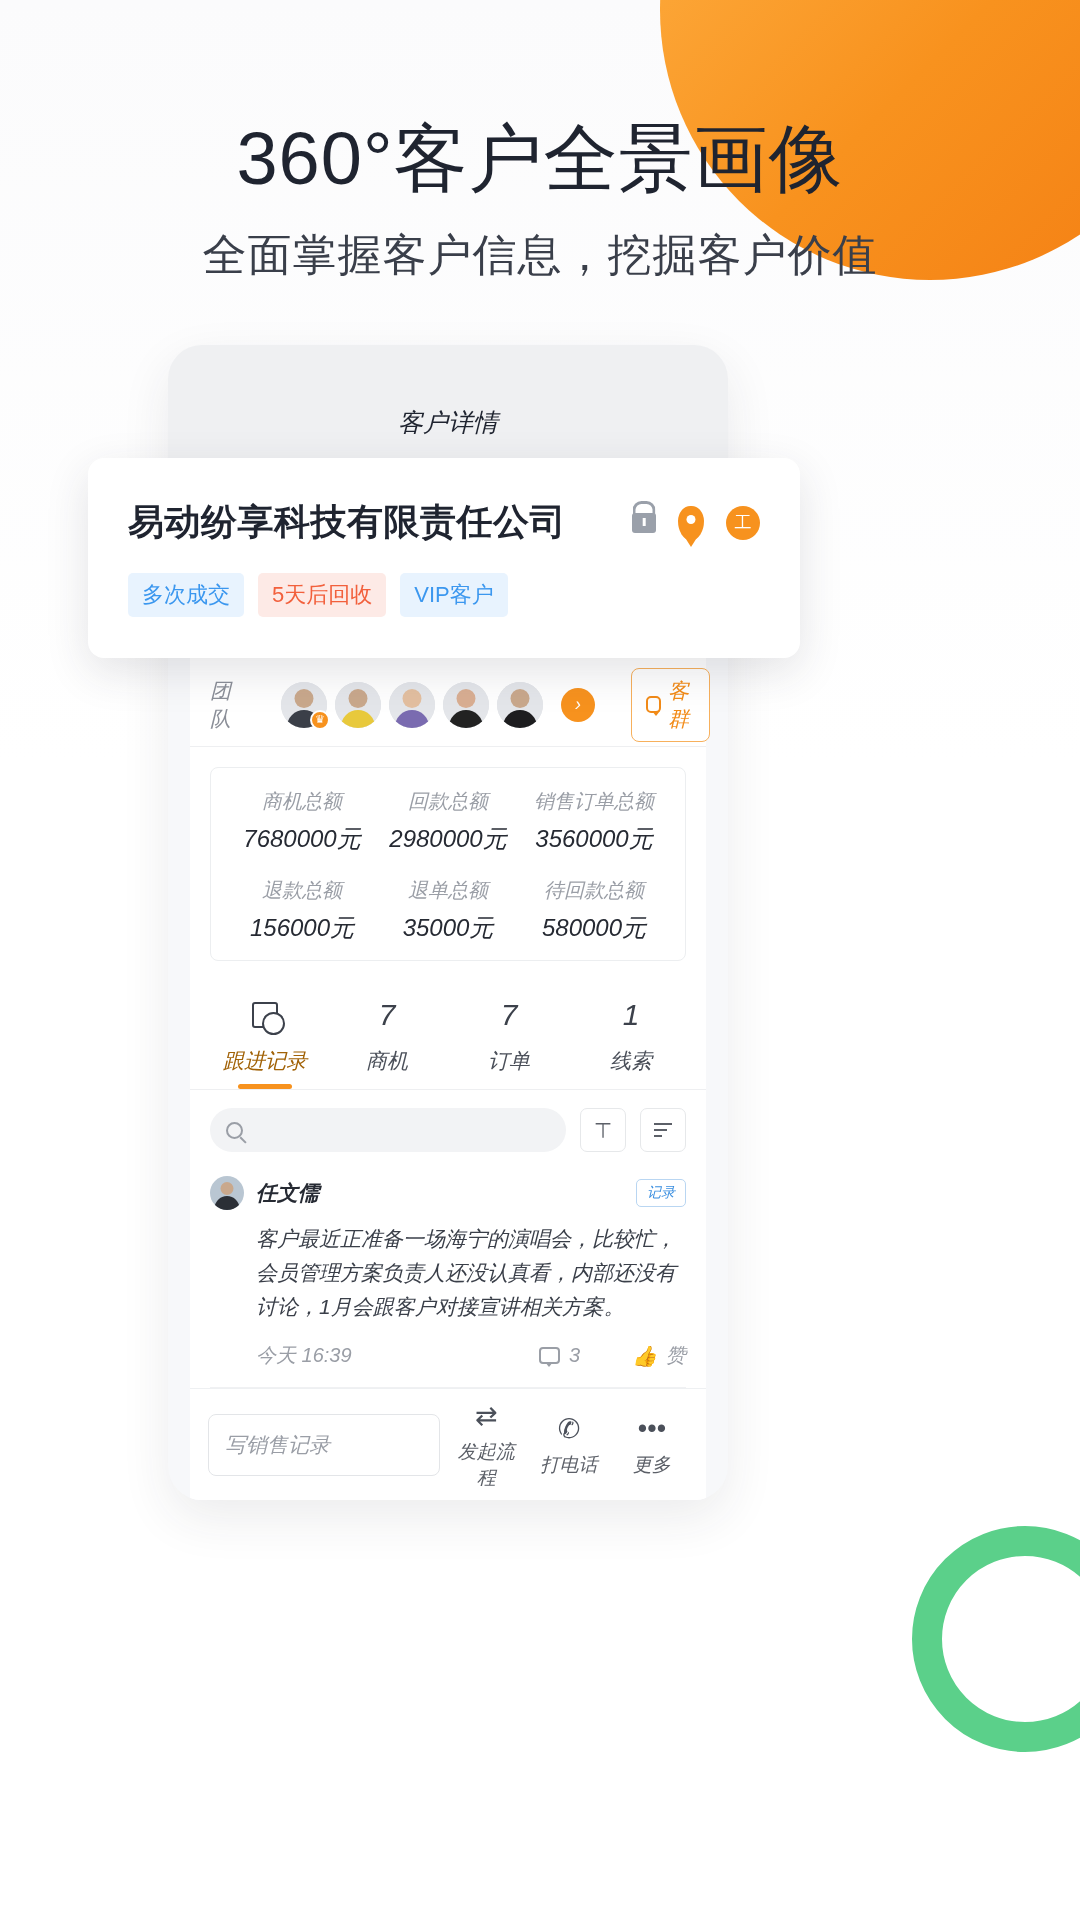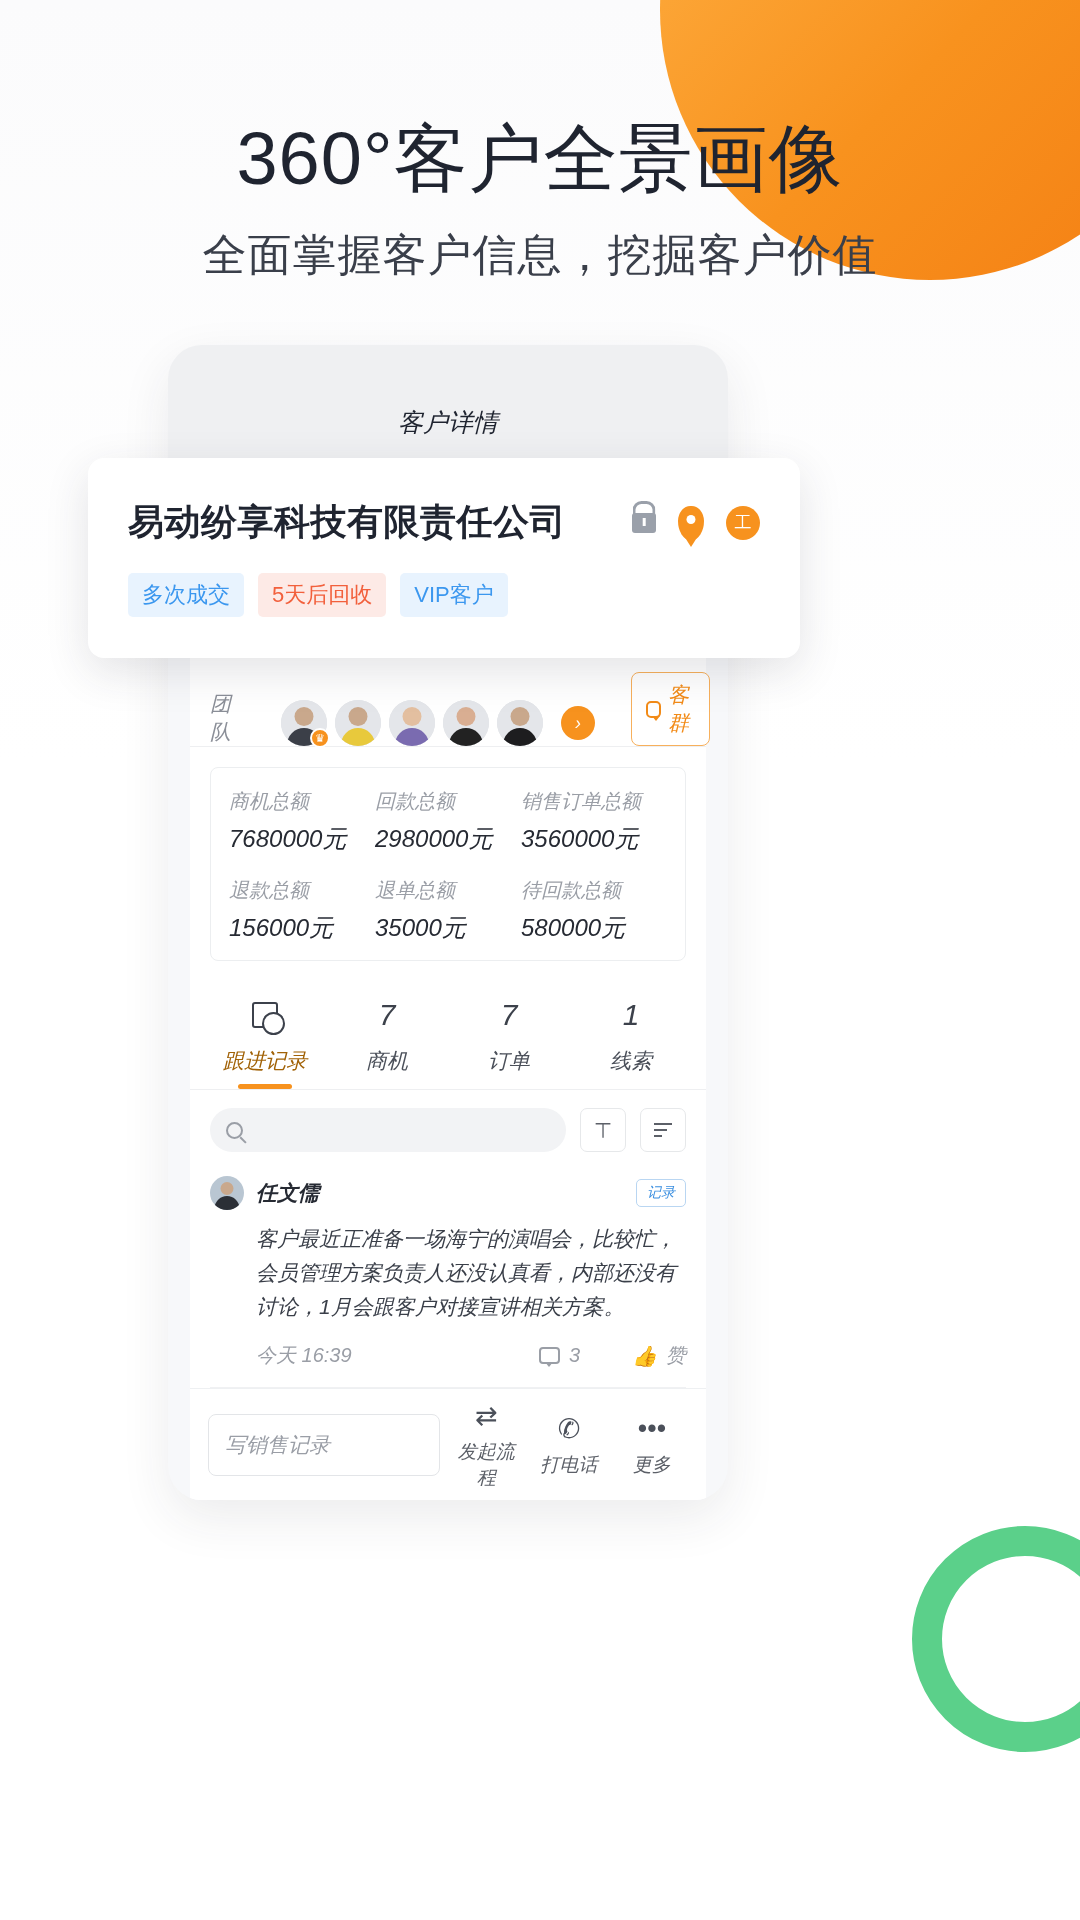--- a/index.html
+++ b/index.html
@@ -60,21 +60,21 @@
   .phone-body{
     background:#ffffff; margin:0 22px; border-radius:10px 10px 0 0;
     height:1037px; position:relative;
   }
 
   
   .behind-filler{ height:200px; }
 
   
   .team-row{
-    display:flex; align-items:flex-end;
+    display:flex; align-items:center;
     padding:0 20px; height:84px;
     border-bottom:1px solid #eeeff1;
     margin:0 0 0 0;
     gap:36px;
   }
   .team-label{ font-size:21px; color:#8b8f98; margin-right:14px; }
   .avatars{ display:flex; align-items:center; gap:8px; }
   .avatar{
     width:46px;height:46px;border-radius:50%;
     position:relative; overflow:visible;
@@ -125,20 +125,21 @@
   .cluster-btn .bubble::after{
     content:""; position:absolute; left:4px; bottom:-5px;
     border-left:4px solid transparent; border-right:4px solid transparent;
     border-top:5px solid #f28b18;
   }
 
   
   .stats-card{
     margin:20px; border:1px solid #eceef0; border-radius:8px;
     padding:20px 18px 16px 18px;
+    text-align:center;
   }
   .stats-grid{ display:grid; grid-template-columns:1fr 1fr 1fr; row-gap:22px; }
   .stat-label{ font-size:20px; color:#9a9ea6; margin-bottom:8px; }
   .stat-value{ font-size:24px; color:#262a33; }
 
   
   .tabs{
     display:flex; border-bottom:1px solid #eeeff1; padding:0 14px;
   }
   .tab{ flex:1; text-align:center; padding:12px 0 0 0; position:relative; }

